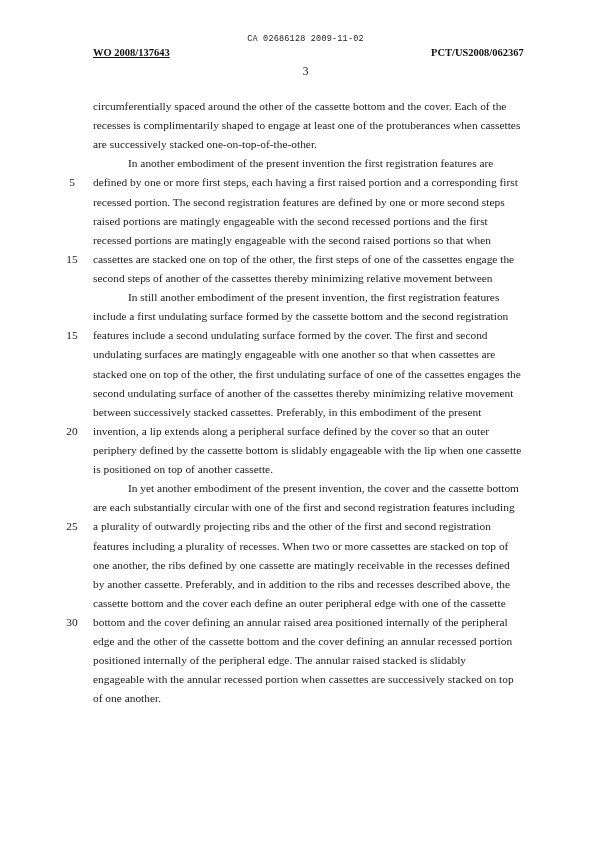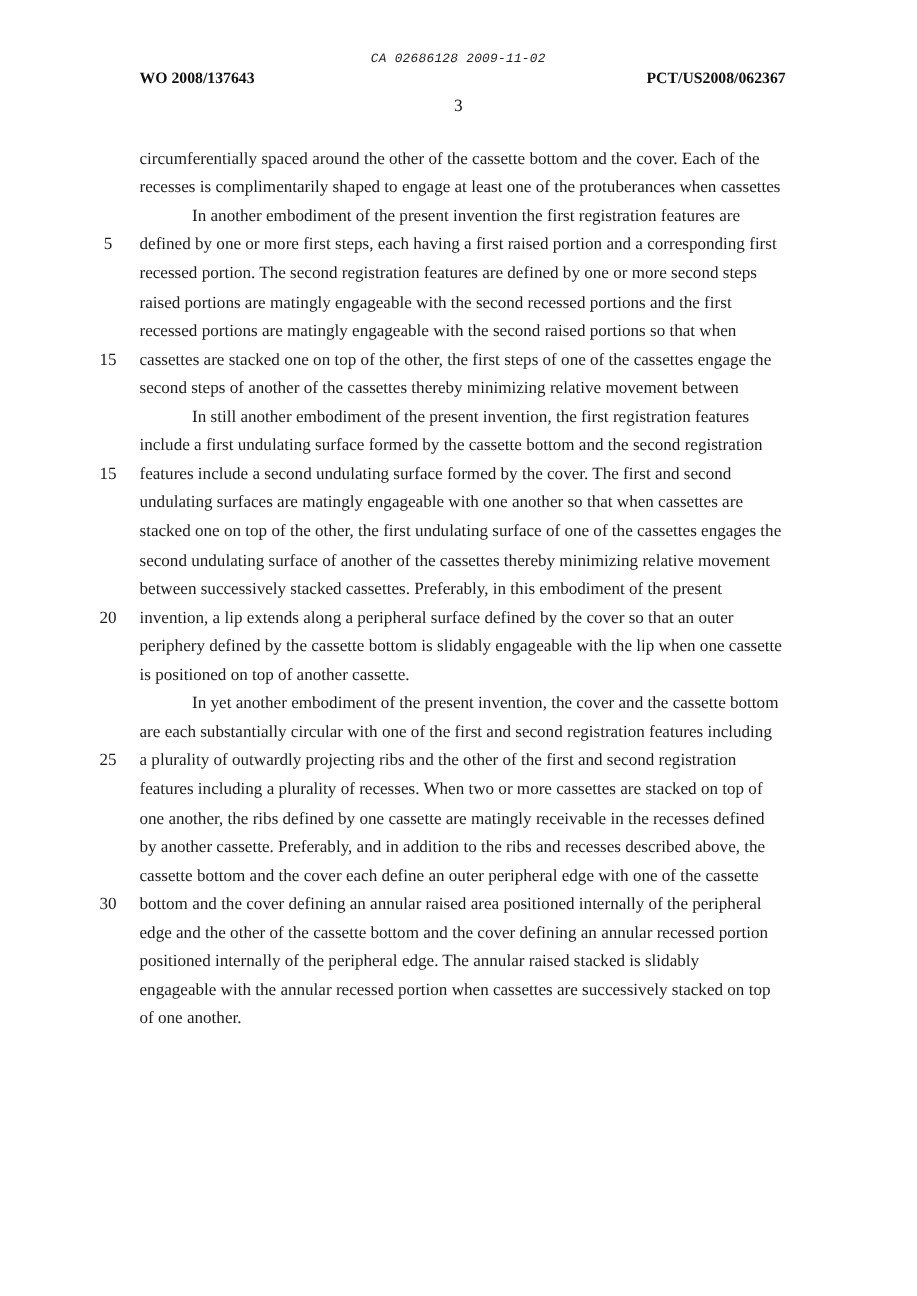--- a/index.html
+++ b/index.html
@@ -17,30 +17,30 @@
     .stamp {
       position: absolute;
       top: 34px;
       left: 0;
       width: 611px;
       text-align: center;
       font-family: "Liberation Mono", "DejaVu Sans Mono", monospace;
       font-size: 8.5px;
       color: #222;
       letter-spacing: 0.2px;
-      font-style: italic;
     }
     .hdr-left {
       position: absolute;
       top: 47px;
       left: 93px;
       font-family: "Liberation Serif", serif;
       font-weight: bold;
       font-size: 10.5px;
       color: #111;
+      text-decoration: underline;
     }
     .hdr-right {
       position: absolute;
       top: 47px;
       left: 431px;
       font-family: "Liberation Serif", serif;
       font-weight: bold;
       font-size: 10.5px;
       color: #111;
     }
@@ -94,20 +94,24 @@
     <div class="line">
       <span class="line-num"></span>
       <span class="line-text">circumferentially spaced around the other of the cassette bottom and the cover.  Each of the</span>
     </div>
     <div class="line">
       <span class="line-num"></span>
       <span class="line-text">recesses is complimentarily shaped to engage at least one of the protuberances when cassettes</span>
     </div>
     <div class="line">
       <span class="line-num"></span>
+      <span class="line-text">are successively stacked one-on-top-of-the-other.</span>
+    </div>
+    <div class="line">
+      <span class="line-num"></span>
       <span class="line-text indent">In another embodiment of the present invention the first registration features are</span>
     </div>
     <div class="line">
       <span class="line-num">5</span>
       <span class="line-text">defined by one or more first steps, each having a first raised portion and a corresponding first</span>
     </div>
     <div class="line">
       <span class="line-num"></span>
       <span class="line-text">recessed portion.  The second registration features are defined by one or more second steps</span>
     </div>

